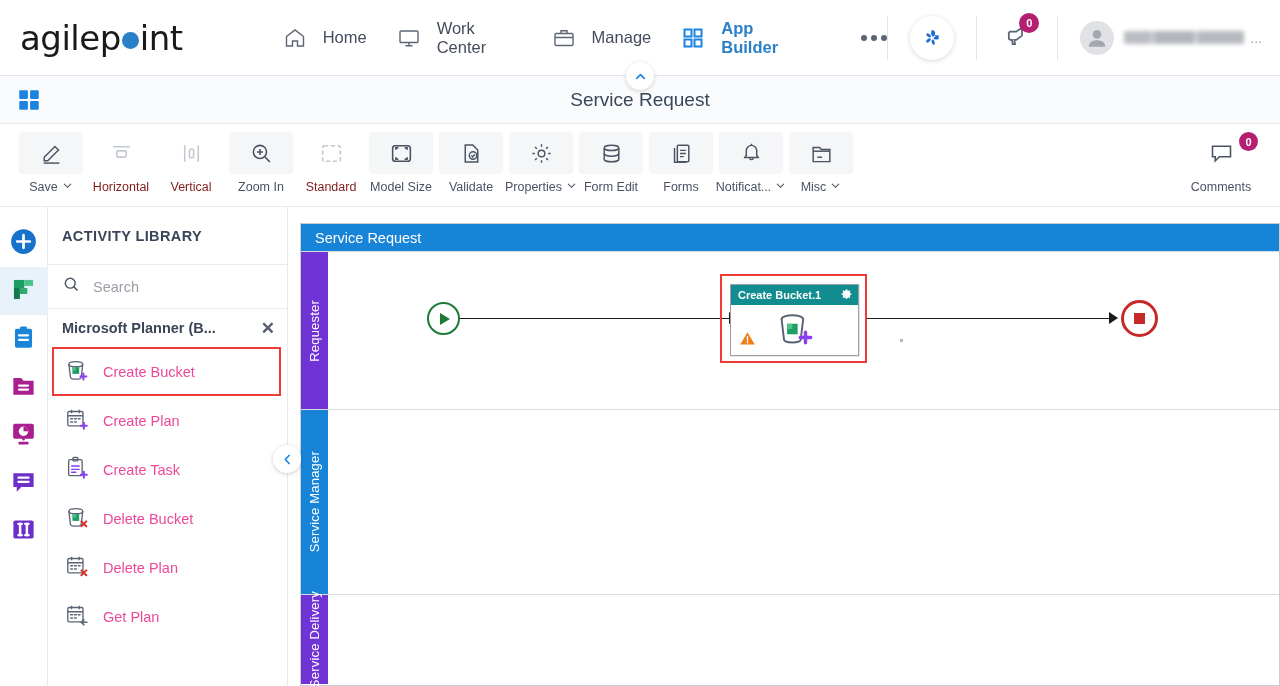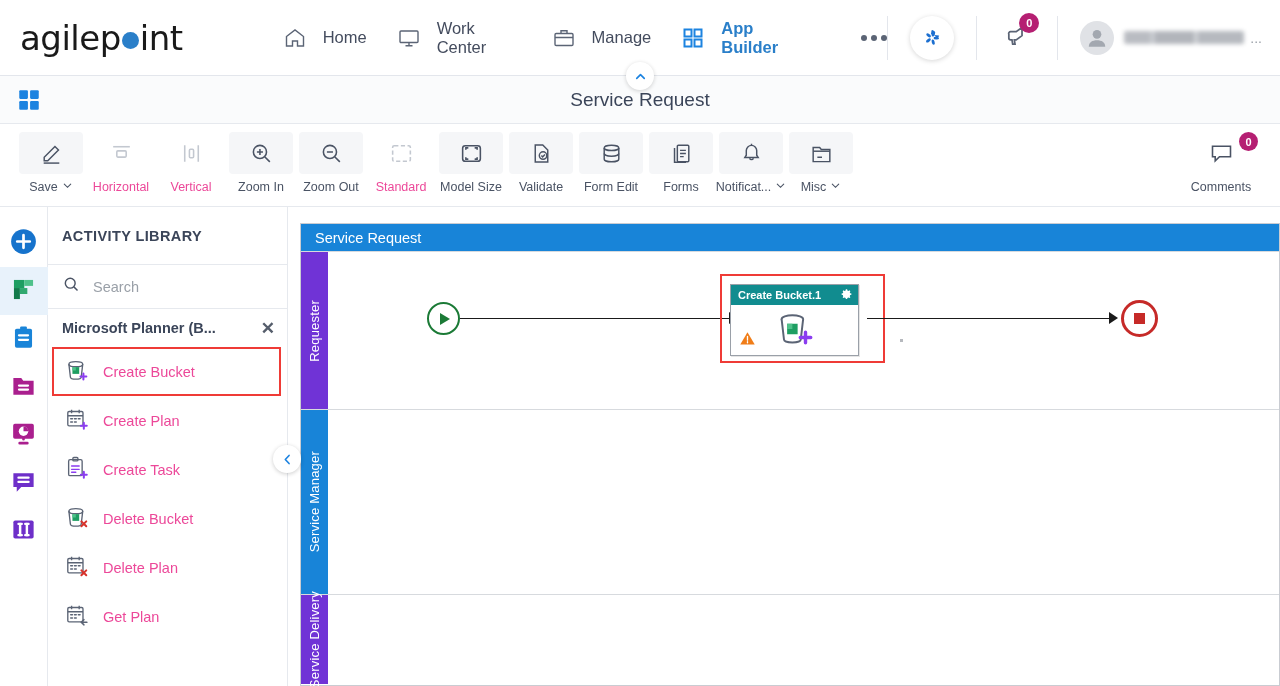--- a/index.html
+++ b/index.html
@@ -88,21 +88,21 @@
   .tb-item.disabled { cursor:default; }
   .tb-ico-box {
     width:64px; height:42px; border-radius:4px; background:#f5f6f8;
     display:flex; align-items:center; justify-content:center;
   }
   .tb-item.nobox .tb-ico-box { background:transparent; }
   .tb-label {
     margin-top:6px; font-size:12.5px; color:#4a5364;
     display:flex; align-items:center; gap:4px; white-space:nowrap;
   }
-  .tb-item.disabled .tb-label { color:#ec4899; }
+  .tb-item.disabled .tb-label { color:#7f1d1d; }
   .caret { display:inline-block; }
   .tb-spacer { flex:1; }
   .badge.tb { width:19px; height:19px; top:0px; right:8px; }
 
   
   .main { display:flex; height:calc(686px - 76px - 48px - 83px); position:relative; }
 
   
   .rail {
     width:48px; background:#fff; border-right:1px solid #e6e9ee;
@@ -182,21 +182,21 @@
     width:0; height:0; border-left:10px solid #1b7a36;
     border-top:6px solid transparent; border-bottom:6px solid transparent;
     margin-left:3px;
   }
   .flow-line { position:absolute; height:1px; background:#1a1a1a; top:66px; }
   .flow-arrow {
     position:absolute; top:60px; width:0; height:0;
     border-left:9px solid #1a1a1a; border-top:6px solid transparent; border-bottom:6px solid transparent;
   }
   .task-sel {
-    position:absolute; left:392px; top:22px; width:165px; height:89px;
+    position:absolute; left:392px; top:22px; width:147px; height:89px;
     border:2px solid #ef3b36; cursor:pointer;text-decoration:underline;
   }
   .task-node {
     position:absolute; left:8px; top:8px; width:129px; height:72px;
     background:#fff; border:1px solid #9aa0a8; box-shadow:1px 1px 0 rgba(0,0,0,.10);
   }
   .task-head {
     height:20px; background:#118c8f; display:flex; align-items:center;
     padding:0 5px 0 7px; color:#fff; font-size:11px; font-weight:bold;
   }
@@ -372,29 +372,20 @@
   <div class="tb-item">
     <div class="tb-ico-box">
       <svg viewBox="0 0 24 24" width="25" height="25" fill="none" stroke="#4a5364" stroke-width="1.5">
         <circle cx="10.5" cy="10.5" r="6.3"></circle>
           <path d="M15.3 15.3 20 20M10.5 7.6v5.8M7.6 10.5h5.8"></path>
       </svg>
     </div>
     <div class="tb-label">Zoom In</div>
   </div>
 
-  <div class="tb-item">
-    <div class="tb-ico-box">
-      <svg viewBox="0 0 24 24" width="25" height="25" fill="none" stroke="#4a5364" stroke-width="1.5">
-        <circle cx="10.5" cy="10.5" r="6.3"></circle>
-          <path d="M15.3 15.3 20 20M7.6 10.5h5.8"></path>
-      </svg>
-    </div>
-    <div class="tb-label">Zoom Out</div>
-  </div>
 
   <div class="tb-item disabled nobox">
     <div class="tb-ico-box">
       <svg viewBox="0 0 24 24" width="25" height="25" fill="none" stroke="#c3c8d0" stroke-width="1.5" stroke-dasharray="4 2.4">
         <rect x="3.5" y="4.5" width="17" height="15" rx="1.5"></rect>
       </svg>
     </div>
     <div class="tb-label">Standard</div>
   </div>
 
@@ -412,20 +403,36 @@
     <div class="tb-ico-box">
       <svg viewBox="0 0 24 24" width="25" height="25" fill="none" stroke="#4a5364" stroke-width="1.4">
         <path d="M6 3.8h7.2L18 8.6V20.2H6z"></path>
           <circle cx="13.5" cy="14" r="3.6"></circle>
           <path d="m11.9 14 1.2 1.3 2.2-2.3"></path>
       </svg>
     </div>
     <div class="tb-label">Validate</div>
   </div>
 
+  <div class="tb-item">
+    <div class="tb-ico-box">
+      <svg viewBox="0 0 24 24" width="25" height="25" fill="none" stroke="#4a5364" stroke-width="1.4">
+        <circle cx="12" cy="12" r="3.2"></circle>
+        <path d="M12 3.2v2.4M12 18.4v2.4M20.8 12h-2.4M5.6 12H3.2M18.2 5.8l-1.7 1.7M7.5 16.5l-1.7 1.7M18.2 18.2l-1.7-1.7M7.5 7.5 5.8 5.8"></path>
+      </svg>
+    </div>
+    <div class="tb-label">
+      <span>Properties</span>
+      <span class="caret">
+        <svg viewBox="0 0 24 24" width="11" height="11" fill="none" stroke="#4a5364" stroke-width="2.4" stroke-linecap="round">
+            <polyline points="5,9 12,16 19,9"></polyline>
+          </svg>
+      </span>
+    </div>
+  </div>
 
   <div class="tb-item">
     <div class="tb-ico-box">
       <svg viewBox="0 0 24 24" width="25" height="25" fill="none" stroke="#4a5364" stroke-width="1.4">
         <ellipse cx="12" cy="6.6" rx="7" ry="2.6"></ellipse>
         <path d="M5 6.6v10.8c0 1.4 3.1 2.6 7 2.6s7-1.2 7-2.6V6.6"></path>
         <path d="M5 12c0 1.4 3.1 2.6 7 2.6s7-1.2 7-2.6"></path>
       </svg>
     </div>
     <div class="tb-label">Form Edit</div>

